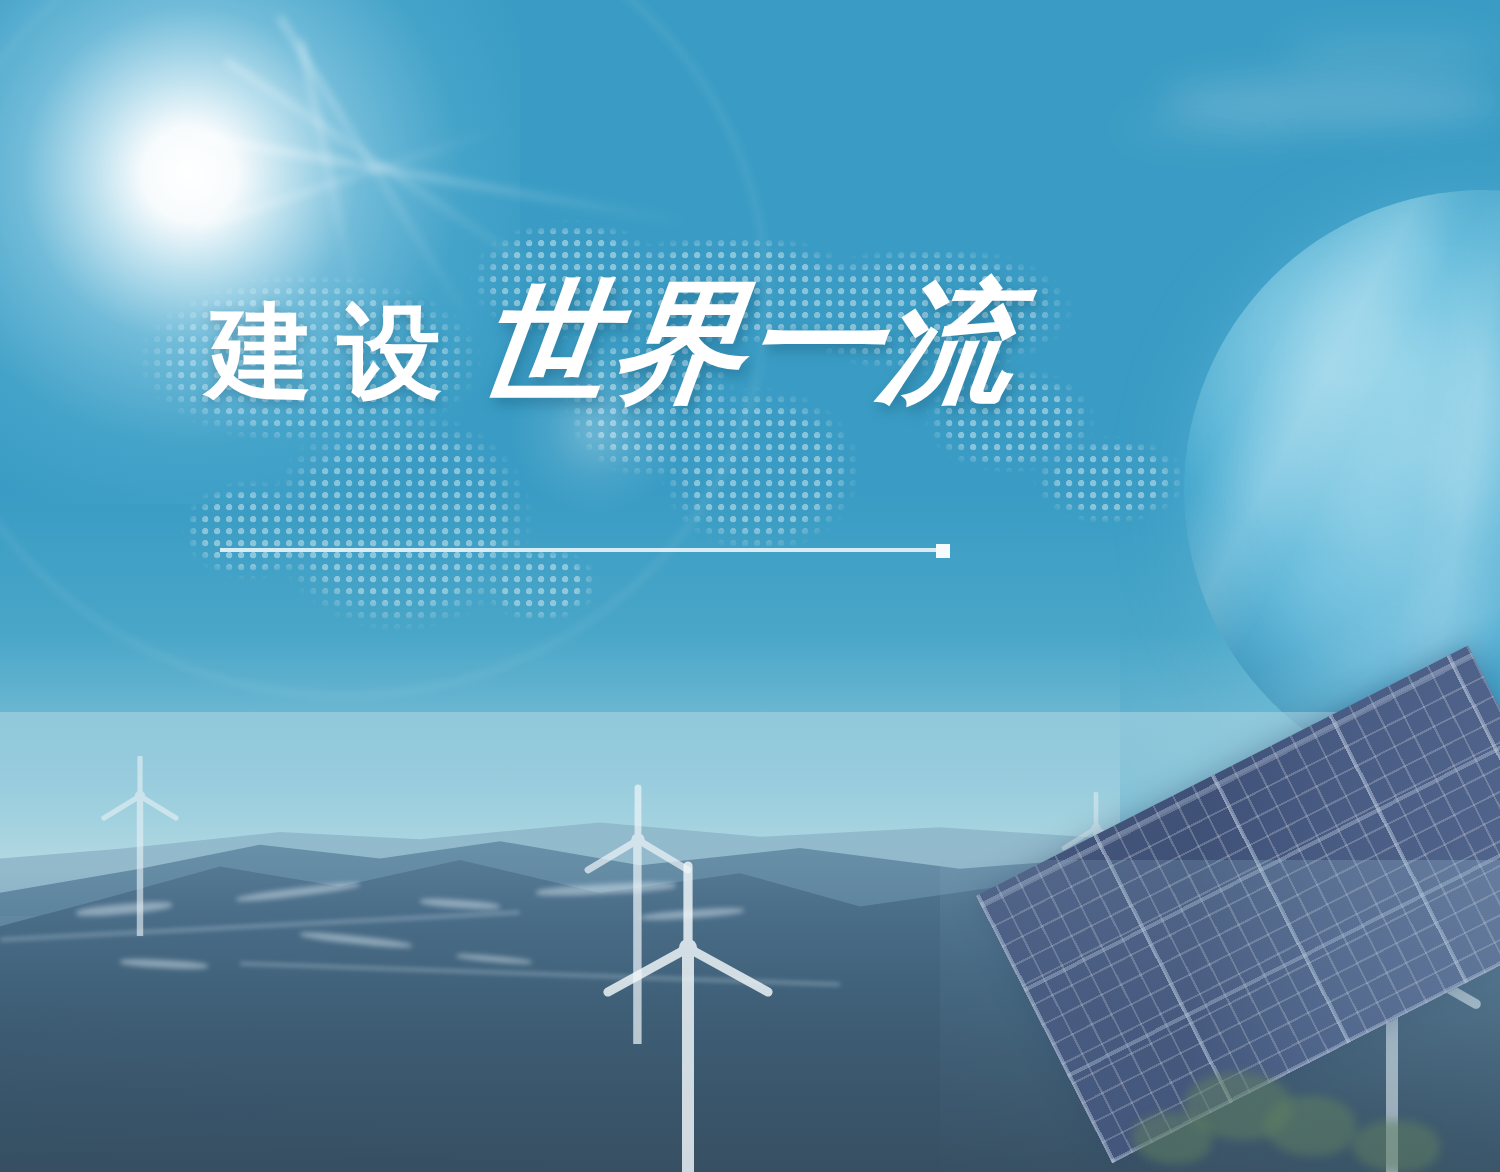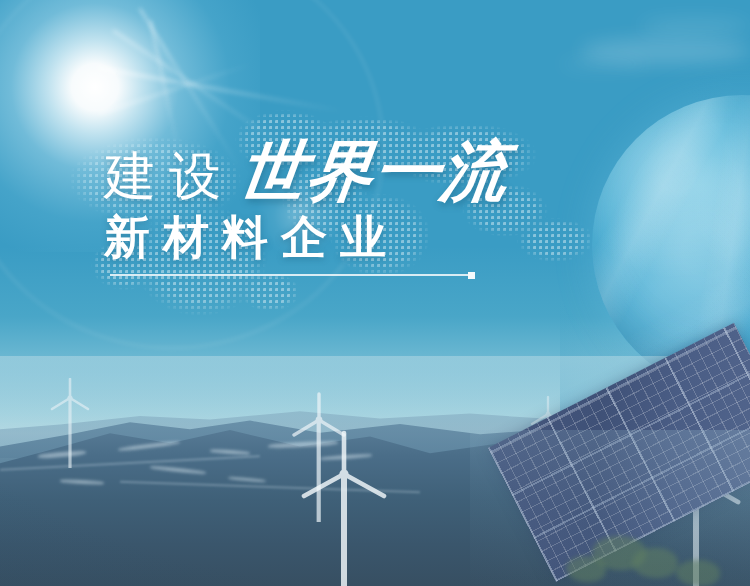--- a/index.html
+++ b/index.html
@@ -199,21 +199,21 @@
 
   
   .text-block{position:absolute;left:0;top:0;width:750px;height:340px;}
 
   .line-zh-1{
     position:absolute;left:104px;top:138px;
     display:flex;align-items:baseline;
     white-space:nowrap;
   }
   .zh-plain{
-    font-size:52px;font-weight:normal;color:#ffffff;
+    font-size:52px;font-weight:bold;color:#ffffff;
     letter-spacing:13px;
     line-height:1;
     text-shadow:0 2px 6px rgba(25,85,115,.35);
   }
   .zh-accent{
     font-size:66px;font-weight:bold;color:#ffffff;
     letter-spacing:1px;line-height:1;
     font-style:italic;
     transform:skewX(-7deg);
     margin-left:6px;
@@ -341,21 +341,20 @@
 
   <div class="vignette"></div>
 
   <div class="text-block">
 
     <div class="line-zh-1">
       <span class="zh-plain">建设</span>
       <span class="zh-accent">世界一流</span>
     </div>
 
-    <div class="line-zh-2">新材料企业</div>
 
     <div class="rule-wrap">
       <div class="rule-line"></div>
       <div class="rule-cap"></div>
     </div>
 
   </div>
 
 </div>
 

